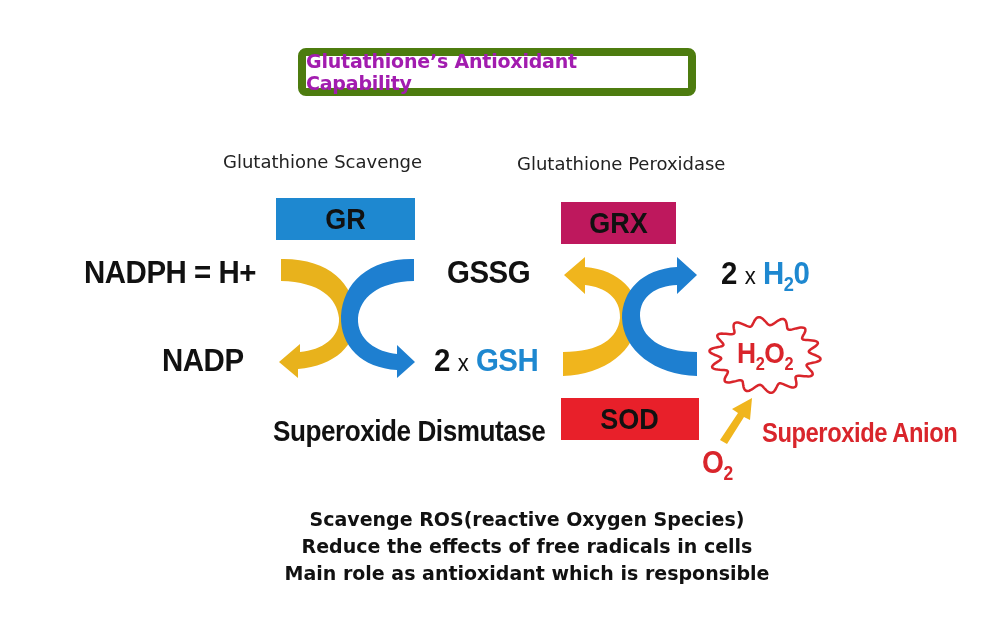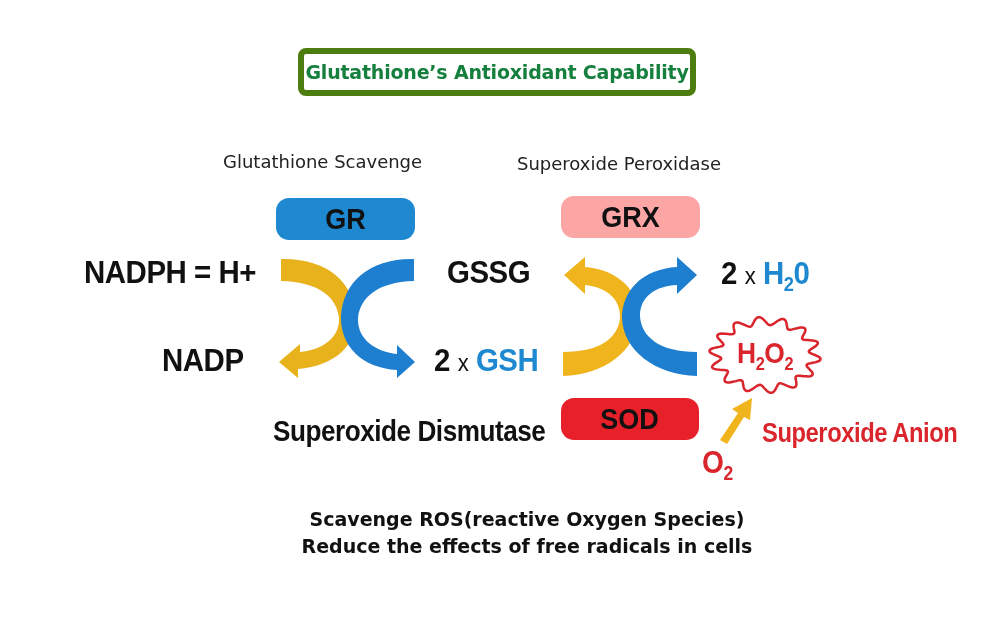--- a/index.html
+++ b/index.html
@@ -1,31 +1,31 @@
 <!DOCTYPE html>
 <html><head>
 <meta charset="utf-8">
 <style>
   html, body { margin: 0; padding: 0; background: #ffffff; }
   body { width: 1006px; height: 624px; position: relative; overflow: hidden;
          font-family: "Liberation Sans", "DejaVu Sans", sans-serif; }
   .abs { position: absolute; }
   .title-box {
     left: 298px; top: 48px; width: 398px; height: 48px;
-    border: 6px solid #4d7c0f; border-radius: 8px; box-sizing: border-box;
+    border: 8px solid #4d7c0f; border-radius: 8px; box-sizing: border-box;
     display: flex; align-items: center; justify-content: center;
-    color: #15803d; font-size: 19px; font-weight: bold;
+    color: #a21caf; font-size: 19px; font-weight: bold;
     font-family: "DejaVu Sans", sans-serif; letter-spacing: -0.2px;
   }
   .enzyme-name {
     font-family: "DejaVu Sans", sans-serif; font-size: 18px; color: #222;
     white-space: nowrap;
   }
   .pill {
-    height: 42px; border-radius: 13px; display: flex; align-items: center;
+    height: 42px; border-radius: 0; display: flex; align-items: center;
     justify-content: center; font-weight: bold; font-size: 30px; color: #111;
     font-family: "Liberation Sans", sans-serif; transform-origin: center;
   }
   .pill span { display: inline-block; transform: scaleX(0.9); }
   .big {
     font-family: "Liberation Sans", sans-serif; font-weight: bold;
     font-size: 32px; color: #111; white-space: nowrap; letter-spacing: -0.5px;
   }
   .blue { color: #1e88d0; }
   .red  { color: #d9252b; }
@@ -39,26 +39,26 @@
   svg { overflow: visible; }
 </style>
 </head>
 <body>
 
 <div class="abs title-box">
   <span>Glutathione’s Antioxidant Capability</span>
 </div>
 
 <div class="abs enzyme-name" style="left:223px; top:151px;">Glutathione Scavenge</div>
-<div class="abs enzyme-name" style="left:517px; top:153px;">Superoxide Peroxidase</div>
+<div class="abs enzyme-name" style="left:517px; top:153px;">Glutathione Peroxidase</div>
 
 <div class="abs pill" style="left:276px; top:198px; width:139px; background:#1e88d0;">
   <span>GR</span>
 </div>
-<div class="abs pill" style="left:561px; top:196px; width:139px; background:#fca5a5;">
+<div class="abs pill" style="left:561px; top:202px; width:115px; background:#be185d;">
   <span>GRX</span>
 </div>
 <div class="abs pill" style="left:561px; top:398px; width:138px; background:#e8202a;align-items:center;">
   <span>SOD</span>
 </div>
 
 <div class="abs big" style="left:84px; top:254px; transform:scaleX(0.92); transform-origin:left;">NADPH = H+</div>
 <div class="abs big" style="left:162px; top:342px; transform:scaleX(0.92); transform-origin:left;">NADP</div>
 
 <div class="abs big" style="left:447px; top:254px; transform:scaleX(0.92); transform-origin:left;">GSSG</div>
@@ -109,13 +109,14 @@
 
 <div class="abs big red" style="left:702px; top:444px; font-size:32px; transform:scaleX(0.88); transform-origin:left;">
   <span>O</span><span class="sub">2</span>
 </div>
 
 <div class="abs big red" style="left:762px; top:418px; font-size:27px; font-weight:bold; transform:scaleX(0.88); transform-origin:left;">Superoxide Anion</div>
 
 <div class="abs bottom-text">
   <div>Scavenge ROS(reactive Oxygen Species)</div>
   <div>Reduce the effects of free radicals in cells</div>
+  <div>Main role as antioxidant which is responsible</div>
 </div>
 
 </body></html>

